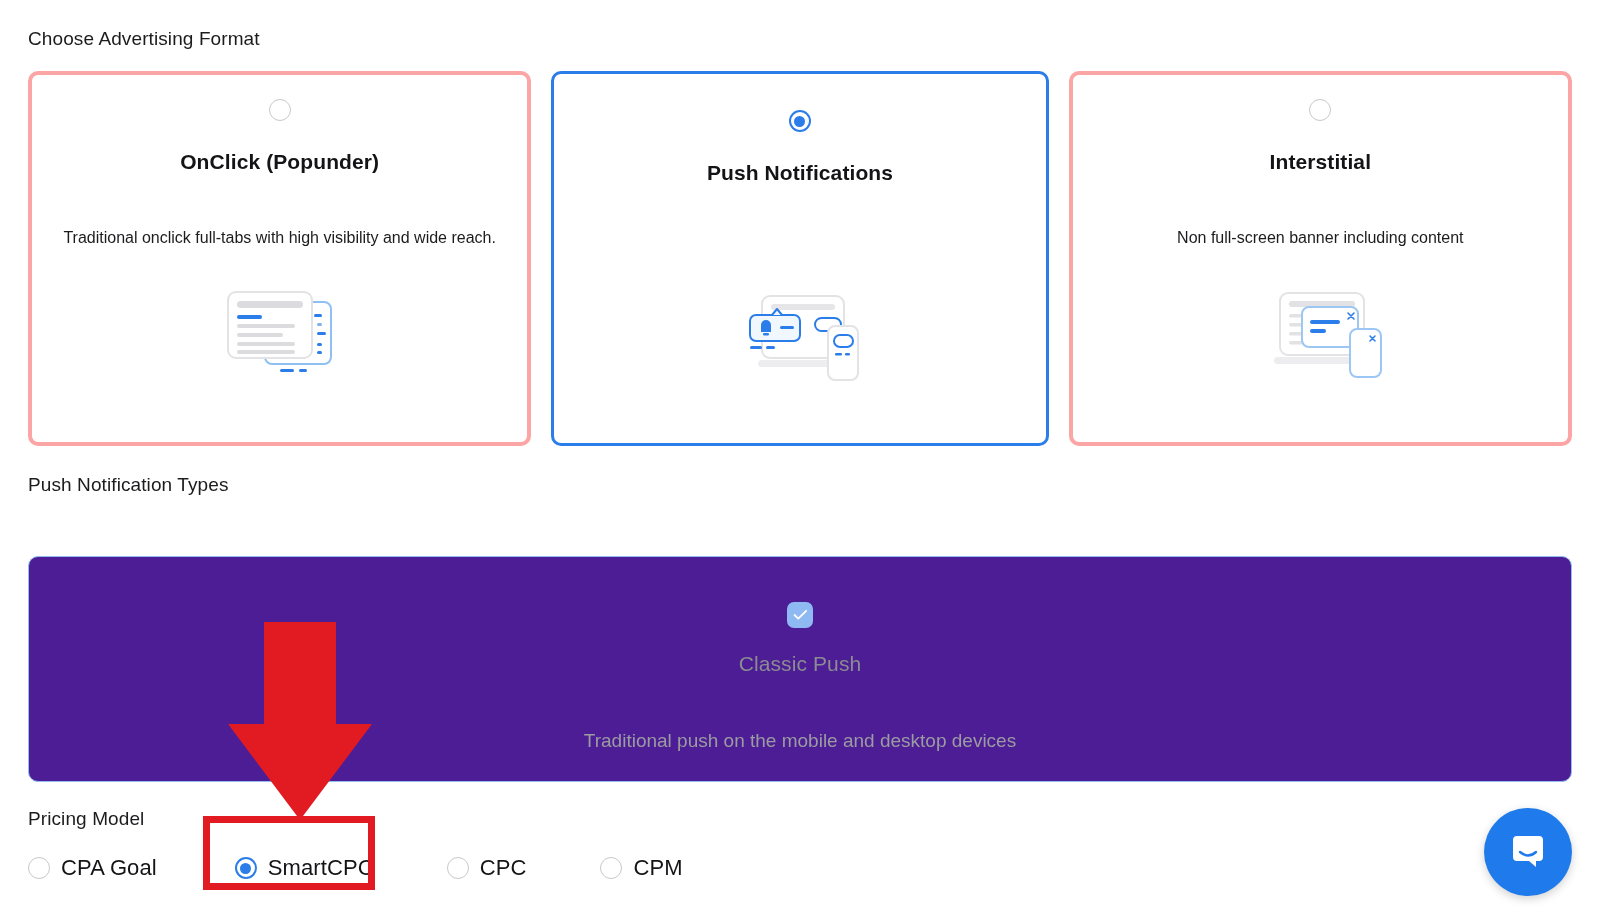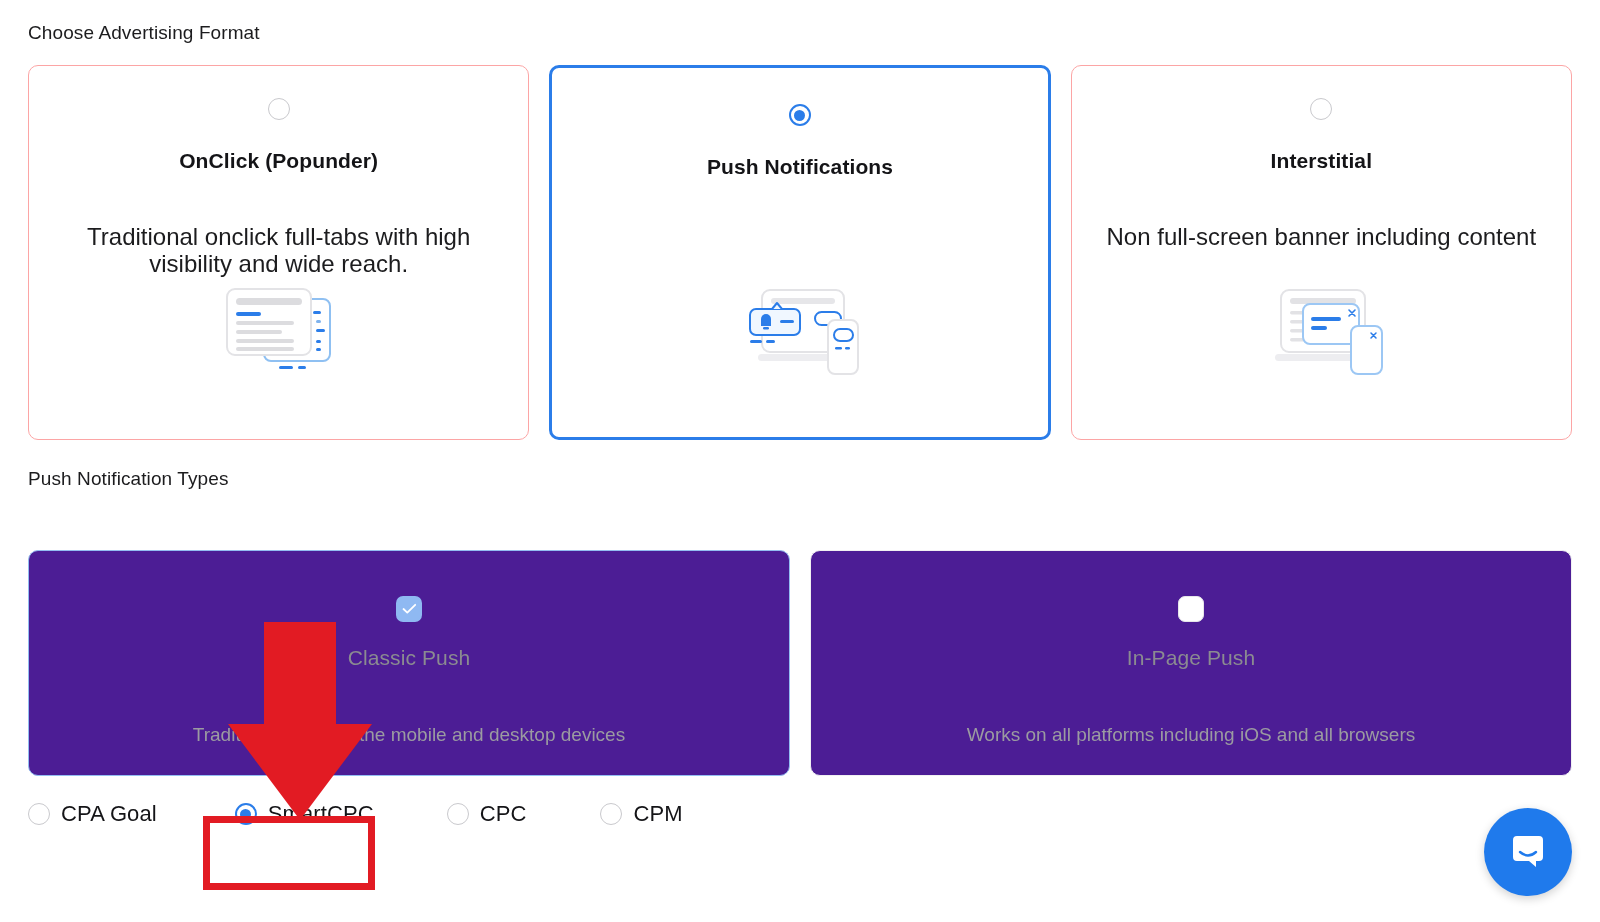--- a/index.html
+++ b/index.html
@@ -30,27 +30,27 @@
 
   
   .format-row {
     display: flex;
     gap: 20px;
     margin-top: 21px;
   }
   .format-card {
     flex: 1 1 0;
     height: 375px;
-    border: 1px solid #fca5a5;
+    border: 4px solid #fca5a5;
     border-radius: 10px;
     background: #ffffff;
     display: flex;
     flex-direction: column;
     align-items: center;
-    padding: 32px 22px 18px 22px;
+    padding: 24px 22px 18px 22px;
     position: relative;
   }
   .format-card.selected {
     border: 3px solid #2b7de9;
     padding: 36px 20px 16px 20px;
   }
 
   .radio {
     width: 22px;
     height: 22px;
@@ -76,21 +76,21 @@
   .card-title {
     margin-top: 29px;
     font-size: 21px;
     font-weight: 700;
     color: #141417;
     text-align: center;
     letter-spacing: 0.1px;
   }
   .card-desc {
     margin-top: 50px;
-    font-size: 24px;
+    font-size: 16px;
     line-height: 27px;
     font-weight: 400;
     color: #1c1c1e;
     text-align: center;
     max-width: 470px;
   }
   .card-illus {
     margin-top: auto;
     margin-bottom: 42px;
     height: 96px;
@@ -220,21 +220,21 @@
     align-items: center;
     justify-content: center;
     box-shadow: 0 3px 10px rgba(0,0,0,0.18);
   }
 </style>
 </head>
 <body>
 
 <div class="page">
 
-  <div class="section-label" style="padding-top:22px;">Choose Advertising Format</div>
+  <div class="section-label" style="padding-top:28px;">Choose Advertising Format</div>
 
   <div class="format-row">
 
     <div class="format-card">
       <div class="radio"></div>
       <div class="card-title">OnClick (Popunder)</div>
       <div class="card-desc">Traditional onclick full-tabs with high visibility and wide reach.</div>
       <div class="card-illus">
         <svg width="118" height="92" viewBox="0 0 118 92" fill="none">
           <rect x="44" y="14" width="66" height="62" rx="7" stroke="#8fc0f2" stroke-width="2" fill="#fff"></rect>
@@ -311,27 +311,23 @@
     <div class="type-card active">
       <div class="checkbox checked">
         <svg width="15" height="12" viewBox="0 0 15 12" fill="none">
           <path d="M1.5 6 L5.3 9.6 L13.2 1.8" stroke="#ffffff" stroke-width="1.8" stroke-linecap="round" stroke-linejoin="round"></path>
         </svg>
       </div>
       <div class="type-title">Classic Push</div>
       <div class="type-desc">Traditional push on the mobile and desktop devices</div>
     </div>
 
-    <div class="type-card inactive">
-      <div class="checkbox unchecked"></div>
-      <div class="type-title">In-Page Push</div>
-      <div class="type-desc">Works on all platforms including iOS and all browsers</div>
-    </div>
-  </div>
-
+  </div>
+
+  <div class="section-label pricing-label">Pricing Model</div>
 
   <div class="pricing-row">
     <div class="pricing-opt">
       <div class="radio"></div>
       <span class="lbl">CPA Goal</span>
     </div>
     <div class="pr-gap-1"></div>
     <div class="pricing-opt">
       <div class="radio checked"></div>
       <span class="lbl">SmartCPC</span>

